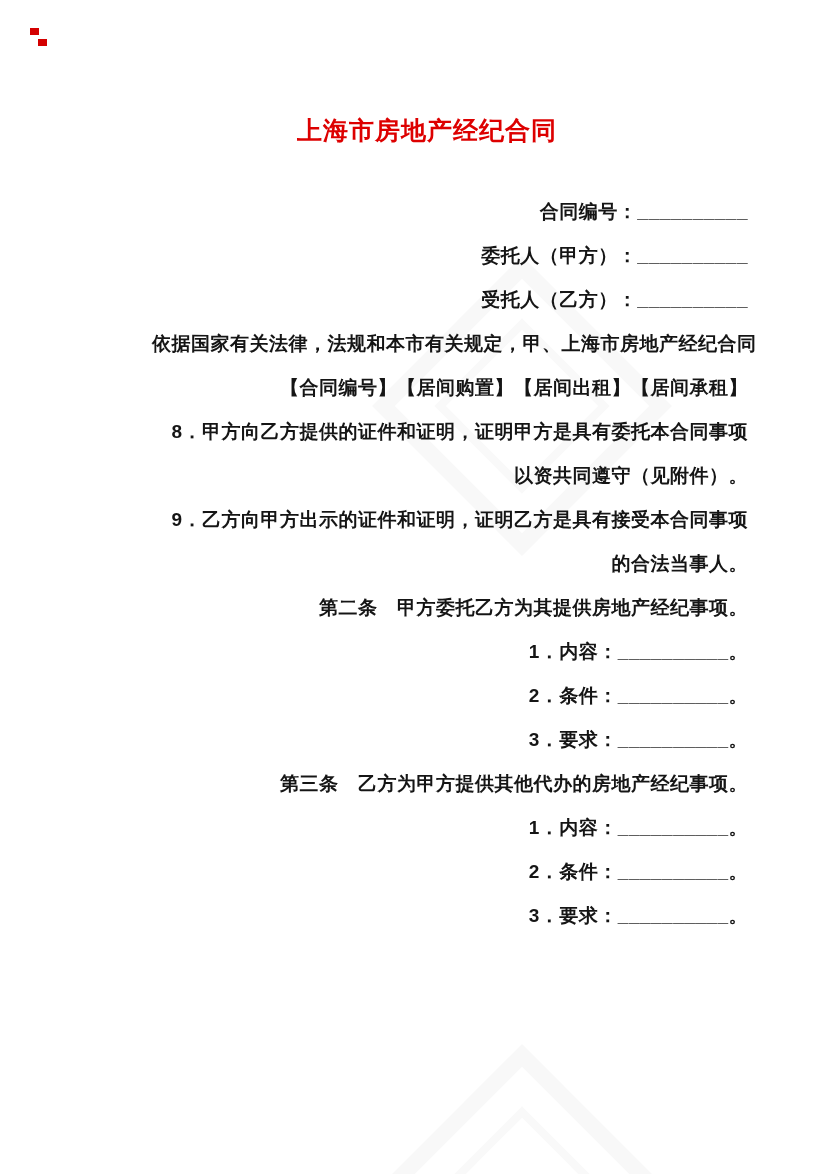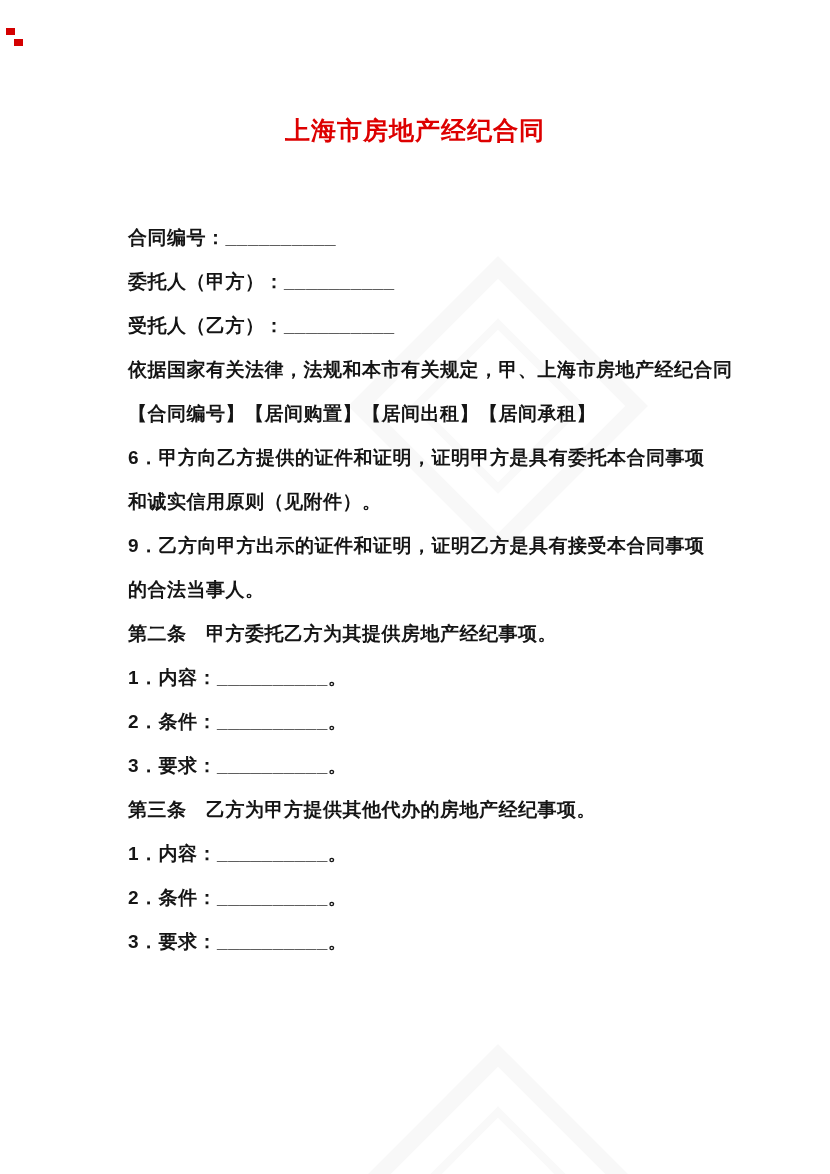--- a/index.html
+++ b/index.html
@@ -11,38 +11,40 @@
     height: 1174px;
     background: #ffffff;
     position: relative;
     overflow: hidden;
     font-family: "Liberation Sans", "DejaVu Sans", sans-serif;
   }
   .page {
     position: absolute;
     inset: 0;
     background: #ffffff;
+    margin-left: 24px;
   }
   .doc-title {
     position: absolute;
     top: 114px;
     left: 0;
     width: 100%;
     margin: 0;
     text-align: center;
     font-size: 25px;
     font-weight: 700;
     letter-spacing: 1px;
     color: #dd0000;
   }
   .doc-body {
     position: absolute;
-    top: 216px;
+    top: 190px;
     left: 128px;
     width: 596px;
+    text-align: right;
   }
   .doc-body p {
     margin: 0;
     font-size: 19px;
     font-weight: 700;
     color: #151515;
     line-height: 44px;
     letter-spacing: 0.5px;
     white-space: nowrap;
   }
@@ -95,22 +97,22 @@
   </div>
 
   <h1 class="doc-title">上海市房地产经纪合同</h1>
 
   <div class="doc-body">
     <p>合同编号：__________</p>
     <p>委托人（甲方）：__________</p>
     <p>受托人（乙方）：__________</p>
     <p>依据国家有关法律，法规和本市有关规定，甲、上海市房地产经纪合同</p>
     <p>【合同编号】【居间购置】【居间出租】【居间承租】</p>
-    <p>6．甲方向乙方提供的证件和证明，证明甲方是具有委托本合同事项</p>
-    <p>和诚实信用原则（见附件）。</p>
+    <p>8．甲方向乙方提供的证件和证明，证明甲方是具有委托本合同事项</p>
+    <p>以资共同遵守（见附件）。</p>
     <p>9．乙方向甲方出示的证件和证明，证明乙方是具有接受本合同事项</p>
     <p>的合法当事人。</p>
     <p>第二条　甲方委托乙方为其提供房地产经纪事项。</p>
     <p>1．内容：__________。</p>
     <p>2．条件：__________。</p>
     <p>3．要求：__________。</p>
     <p>第三条　乙方为甲方提供其他代办的房地产经纪事项。</p>
     <p>1．内容：__________。</p>
     <p>2．条件：__________。</p>
     <p>3．要求：__________。</p>

